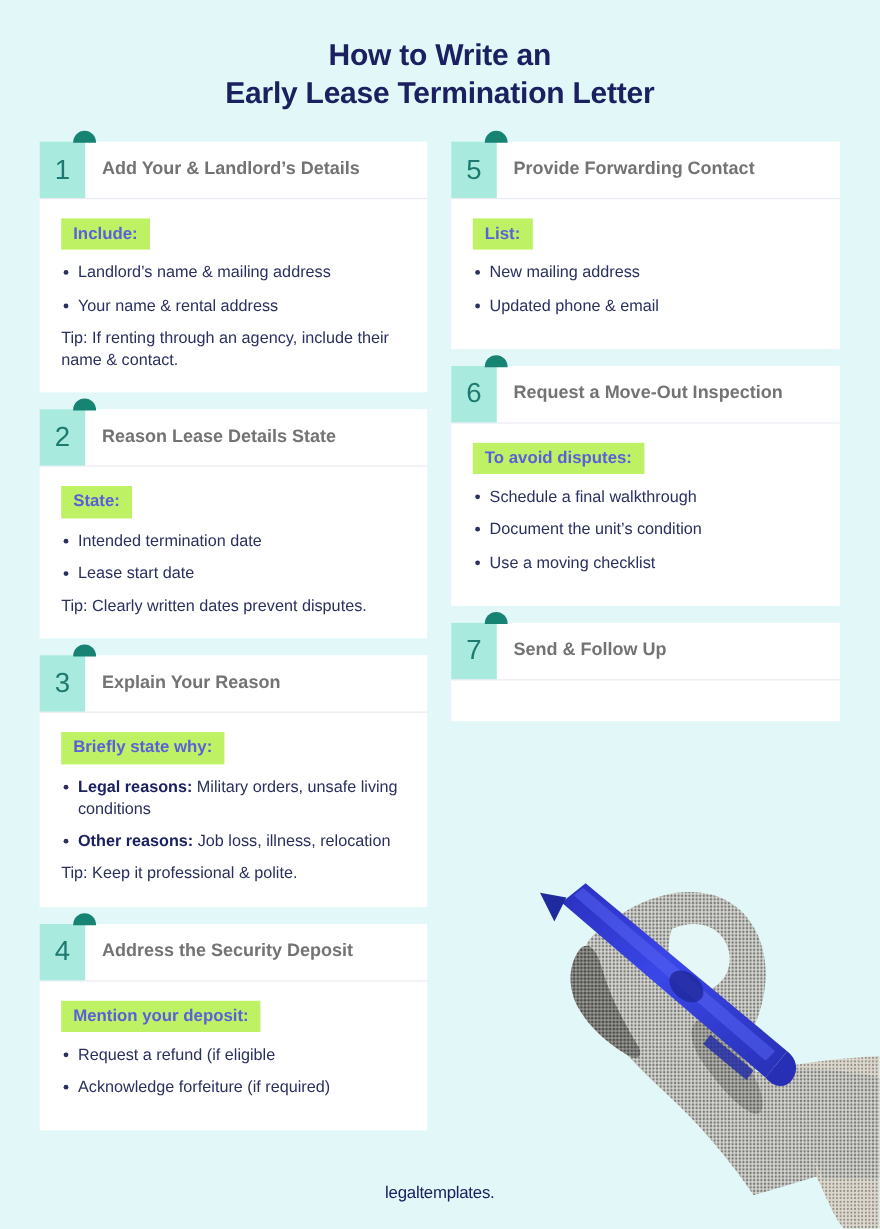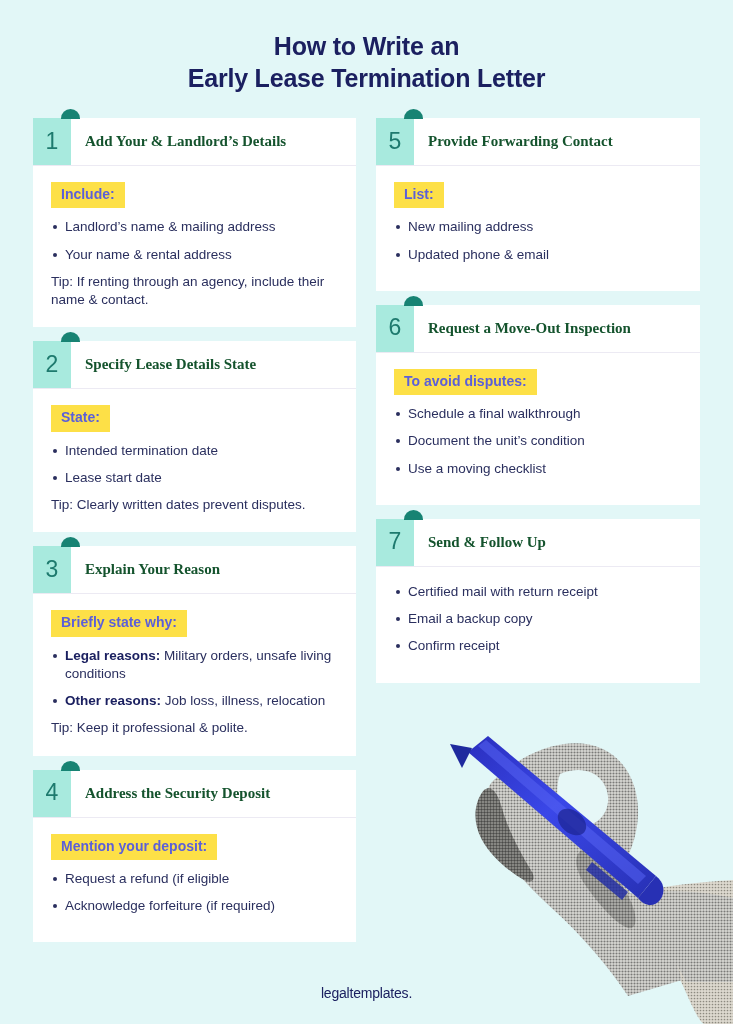--- a/index.html
+++ b/index.html
@@ -88,30 +88,29 @@
     border-radius: 10px 10px 0 0;
   }
 
   .card-title {
     flex: 1;
     display: flex;
     align-items: center;
     padding: 6px 10px 6px 14px;
     font-size: 15px;
     font-weight: bold;
-    color: #14532d;
+    color: #737373;
     line-height: 1.25;
-    font-family: Liberation Serif, serif;
   }
 
   .card-body { padding: 16px 18px 18px 18px; }
 
   .chip {
     display: inline-block;
-    background: #fde047;
+    background: #bef264;
     color: #5b5fd9;
     font-size: 14px;
     font-weight: bold;
     padding: 5px 10px 6px 10px;
     margin-bottom: 10px;
     line-height: 1.1;
   }
 
   ul.bullets { list-style: none; }
   ul.bullets li {
@@ -190,21 +189,21 @@
             <li>Landlord’s name &amp; mailing address</li>
             <li>Your name &amp; rental address</li>
           </ul><div class="tip">Tip: If renting through an agency, include their name &amp; contact.</div></div>
       </div>
       <div class="card">
         <div class="card-header">
           <div class="badge">
             <span class="notch"></span>
             <span class="badge-num">2</span>
           </div>
-          <div class="card-title">Specify Lease Details State</div>
+          <div class="card-title">Reason Lease Details State</div>
         </div>
         <div class="card-body"><div class="chip">State:</div><ul class="bullets">
             <li>Intended termination date</li>
             <li>Lease start date</li>
           </ul><div class="tip">Tip: Clearly written dates prevent disputes.</div></div>
       </div>
       <div class="card">
         <div class="card-header">
           <div class="badge">
             <span class="notch"></span>
@@ -260,25 +259,21 @@
           </ul></div>
       </div>
       <div class="card">
         <div class="card-header">
           <div class="badge">
             <span class="notch"></span>
             <span class="badge-num">7</span>
           </div>
           <div class="card-title">Send &amp; Follow Up</div>
         </div>
-        <div class="card-body"><ul class="bullets">
-            <li>Certified mail with return receipt</li>
-            <li>Email a backup copy</li>
-            <li>Confirm receipt</li>
-          </ul></div>
+        <div class="card-body"></div>
       </div>
     </div>
 
   <div class="hand-wrap">
     <svg width="301" height="294" viewBox="0 0 301 294" xmlns="http://www.w3.org/2000/svg">
       <defs>
         <pattern id="halftone" width="3" height="3" patternUnits="userSpaceOnUse">
           <rect width="3" height="3" fill="#d9d9d4"></rect>
           <circle cx="1.5" cy="1.5" r="1.05" fill="#7a7a78"></circle>
         </pattern>

